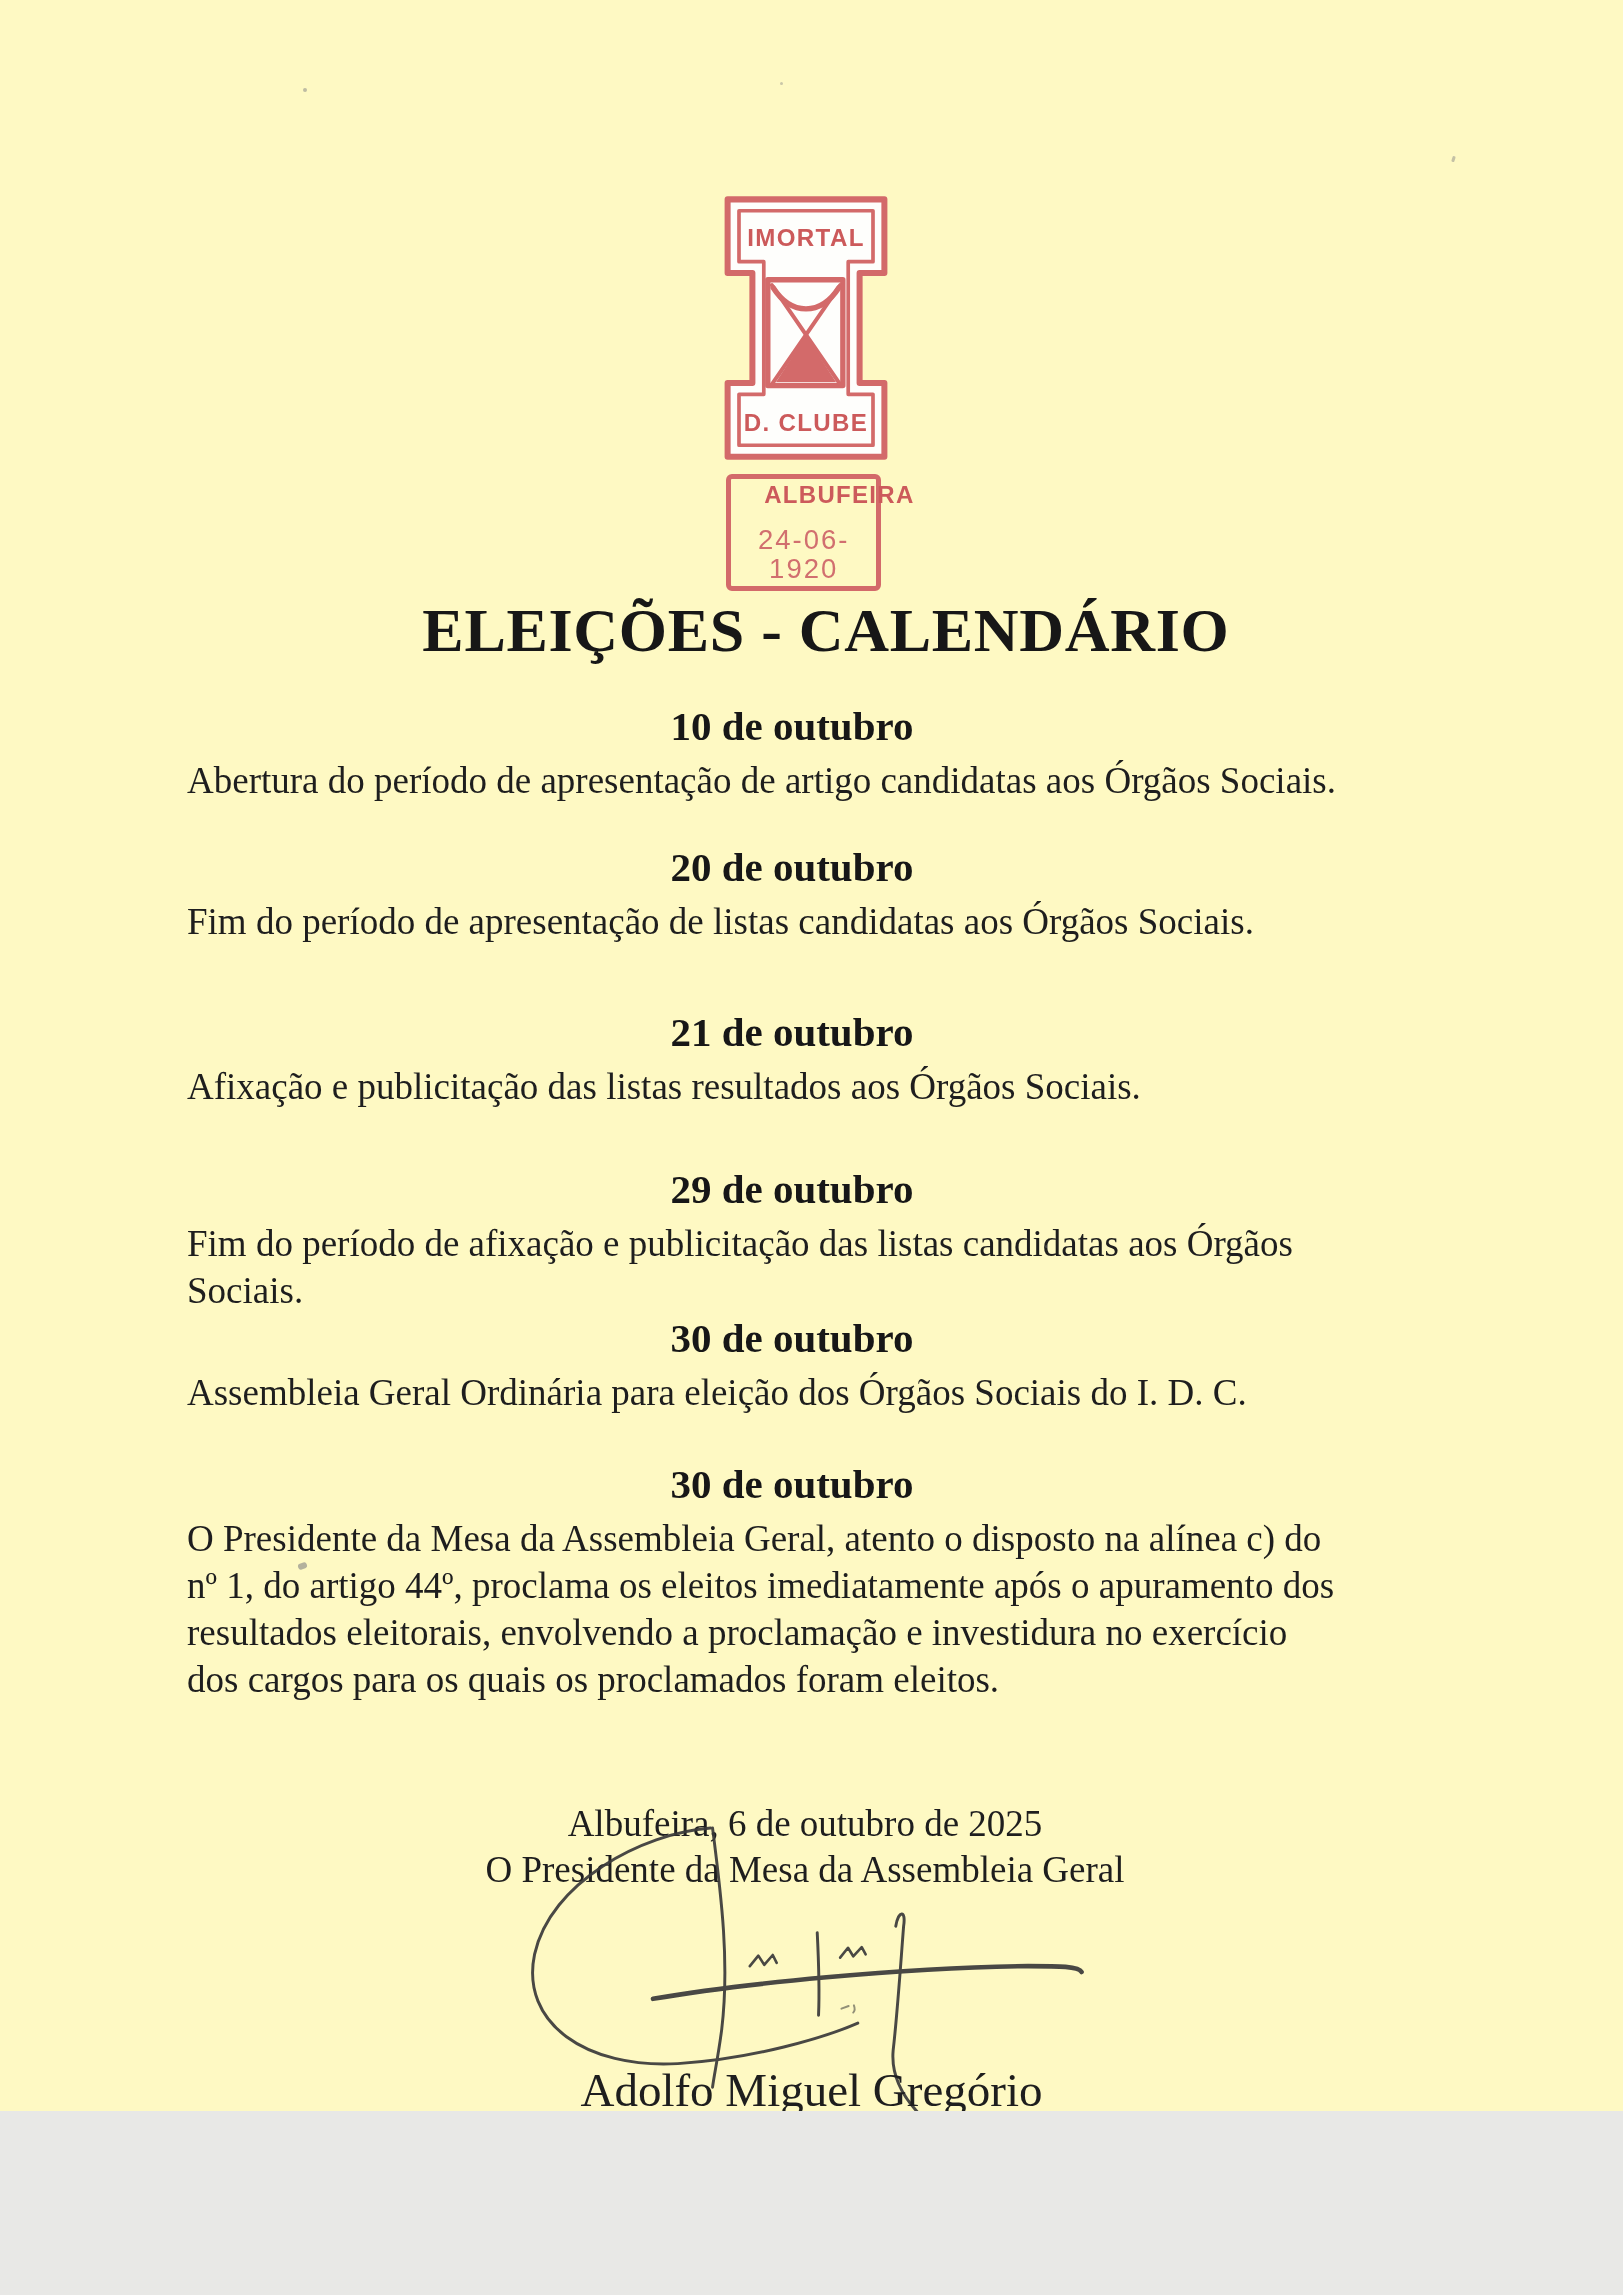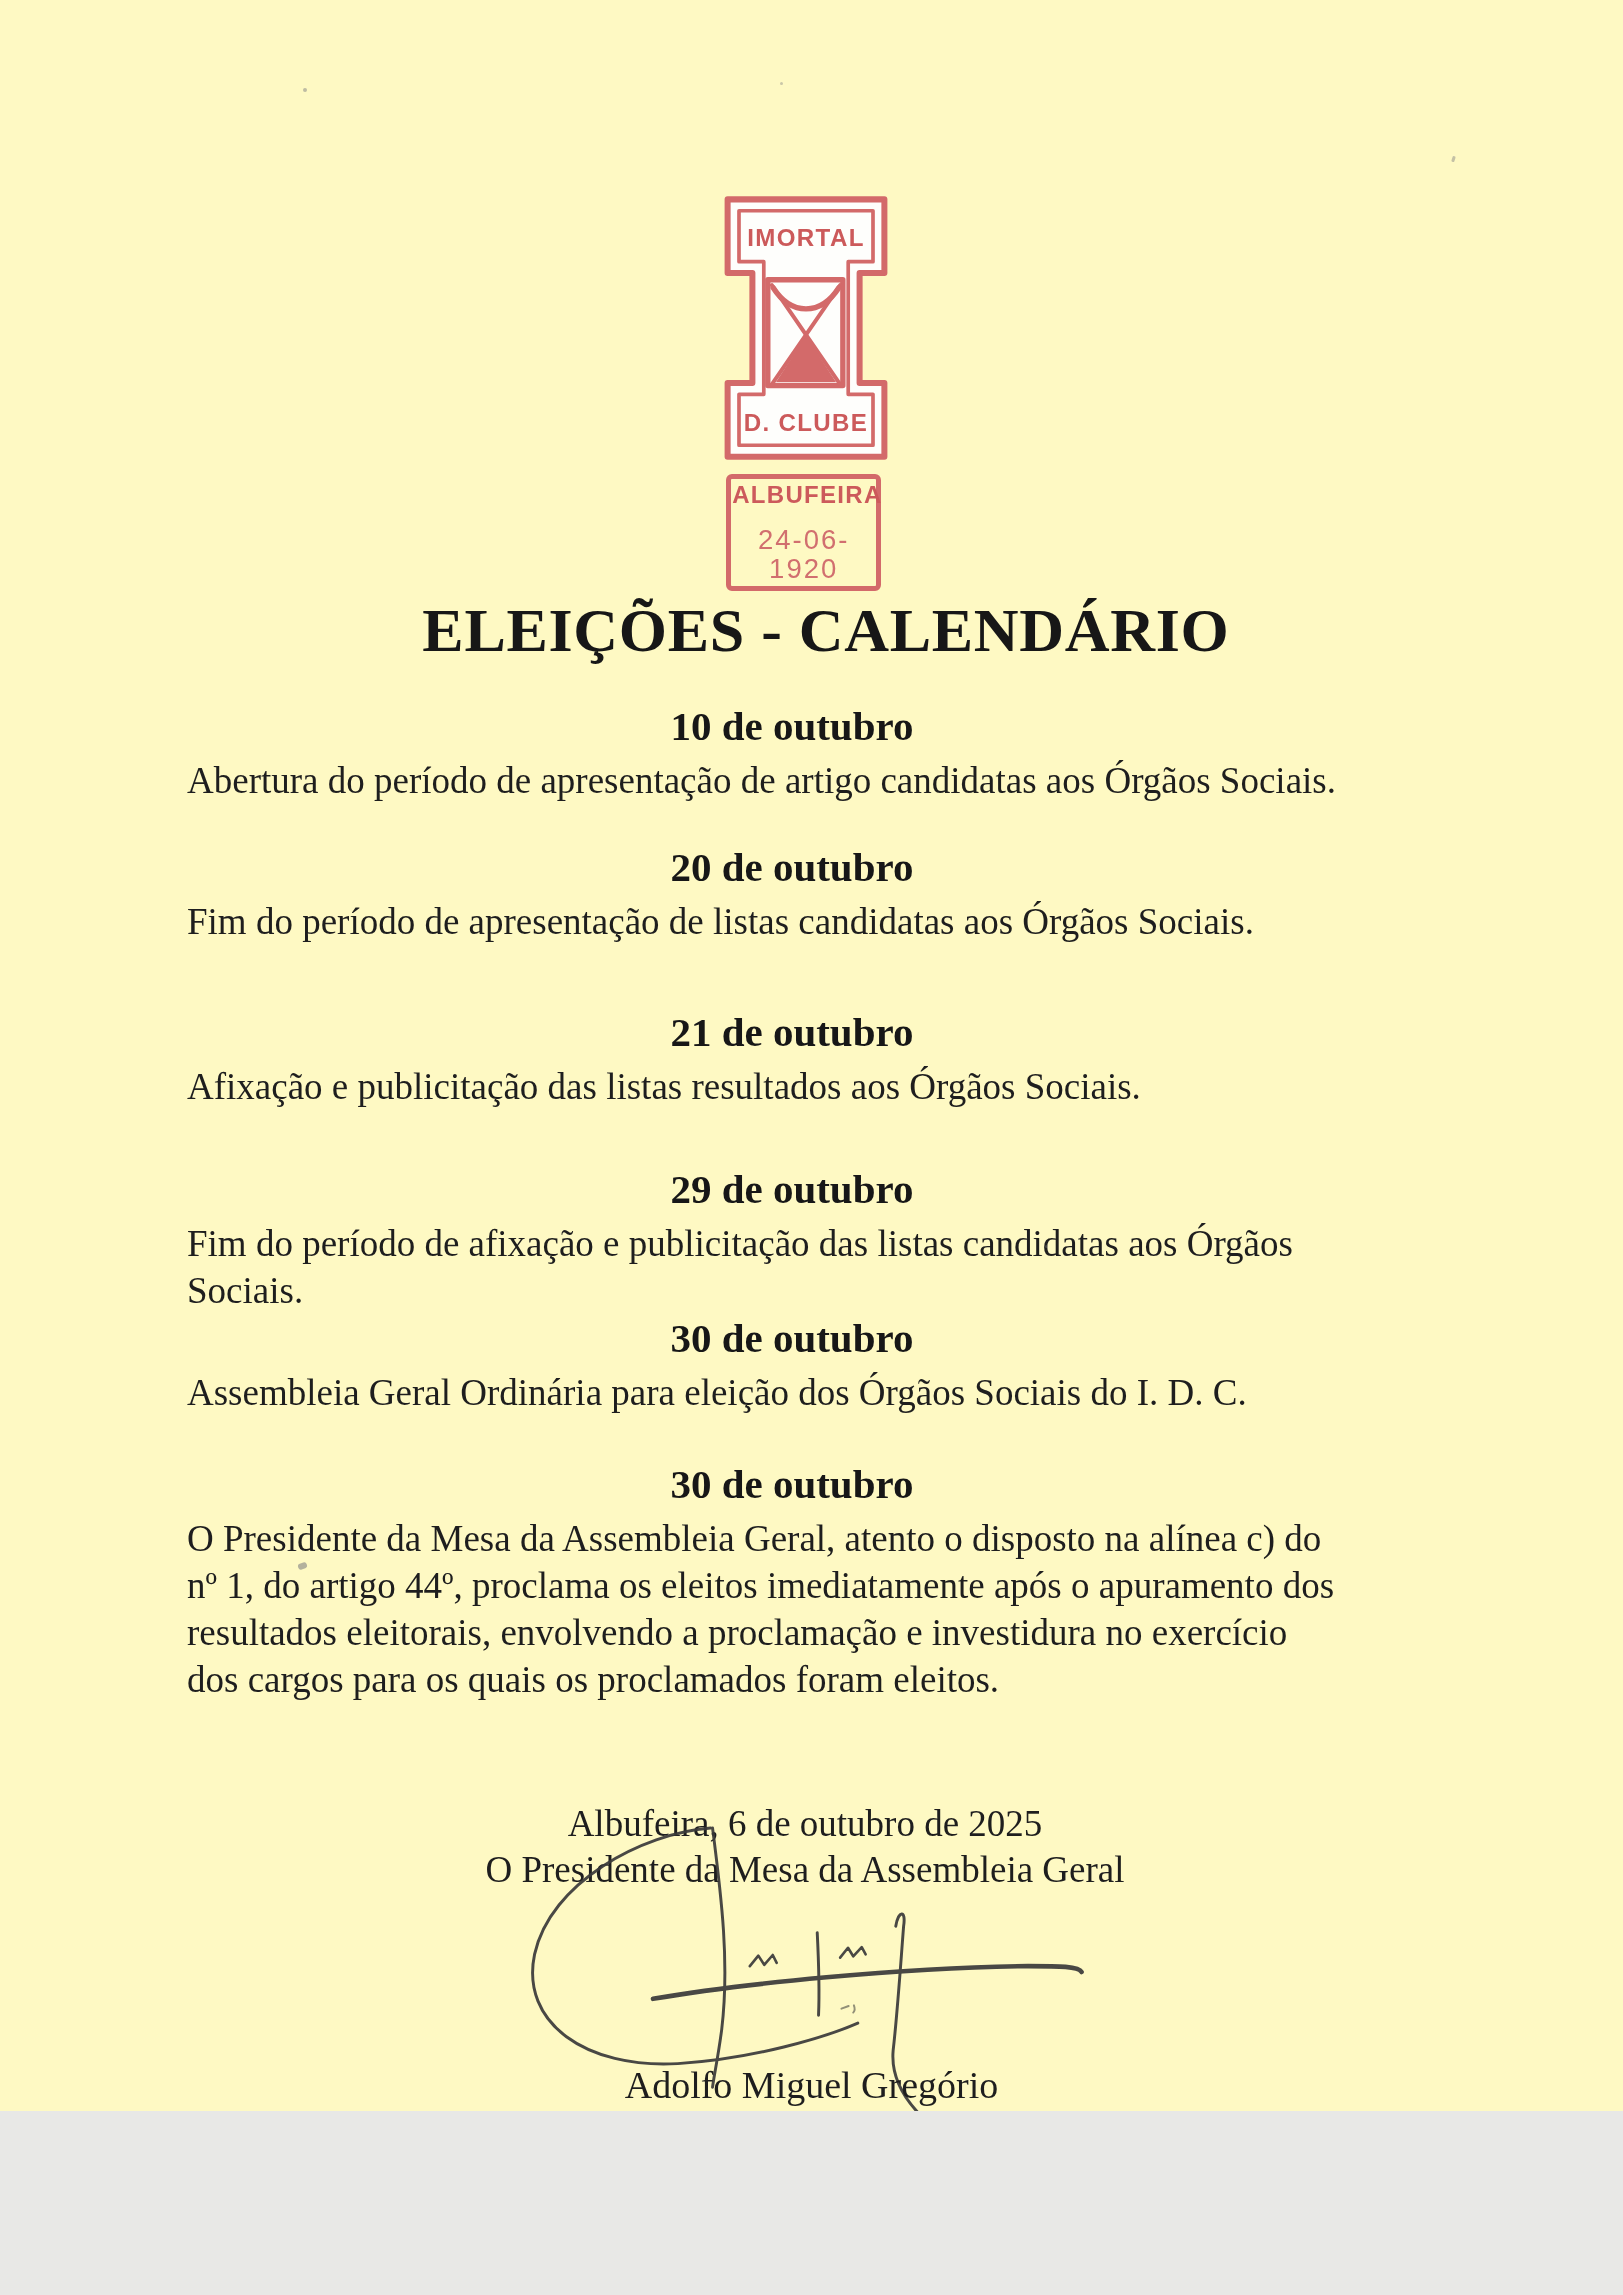--- a/index.html
+++ b/index.html
@@ -20,21 +20,21 @@
     width:143px;
     border:5.9px solid #d26567;
     border-radius:5.9px;
     text-align:center;
     padding:3.9px 1.3px 2.6px 1.3px;
     background:transparent;
   }
   .stamp-city{
     font-family:"Liberation Sans","DejaVu Sans",sans-serif;
     font-weight:700;font-size:24px;letter-spacing:1.3px;
-    color:#cb5457;line-height:1.0;
+    color:#cb5457;line-height:1.0;padding-left:32px;
   }
   .stamp-date{
     font-family:"Liberation Sans","DejaVu Sans",sans-serif;
     font-weight:400;font-size:27.5px;letter-spacing:2px;
     color:#d06a6c;line-height:1.05;margin-top:19px;
   }
   
   .doc-title{
     position:absolute;top:553px;left:0;right:0;
     text-align:center;
@@ -59,21 +59,21 @@
   .s1{top:702px;} .s2{top:843px;} .s3{top:984px;margin-top:24px;}
   .s4{top:1125px;margin-top:40px;} .s5{top:1314px;} .s6{top:1460px;}
   
   .closing{
     position:absolute;top:1801px;left:0;right:0;
     text-align:center;font-size:37px;line-height:1.24;
     transform:translateX(-6.5px);
   }
   .signer-name{
     position:absolute;top:2063px;left:0;right:0;
-    text-align:center;font-size:38px;
+    text-align:center;font-size:47px;
   }
   
   .signature{position:absolute;left:511px;top:1807px;width:602px;height:419px;}
   .signature svg{display:block;width:100%;height:100%;}
   
   .speck{position:absolute;border-radius:50%;background:#8a8a88;}
   .sp1{left:303px;top:88px;width:3.9px;height:3.9px;opacity:.55;}
   .sp2{left:780px;top:82px;width:3.3px;height:3.3px;opacity:.45;}
   .sp3{left:1452px;top:156px;width:2.6px;height:5.9px;border-radius:1.3px;transform:rotate(18deg);opacity:.5;}
   .sp4{left:298px;top:1563px;width:9.2px;height:5.9px;border-radius:2.6px;opacity:.65;transform:rotate(-20deg);}

